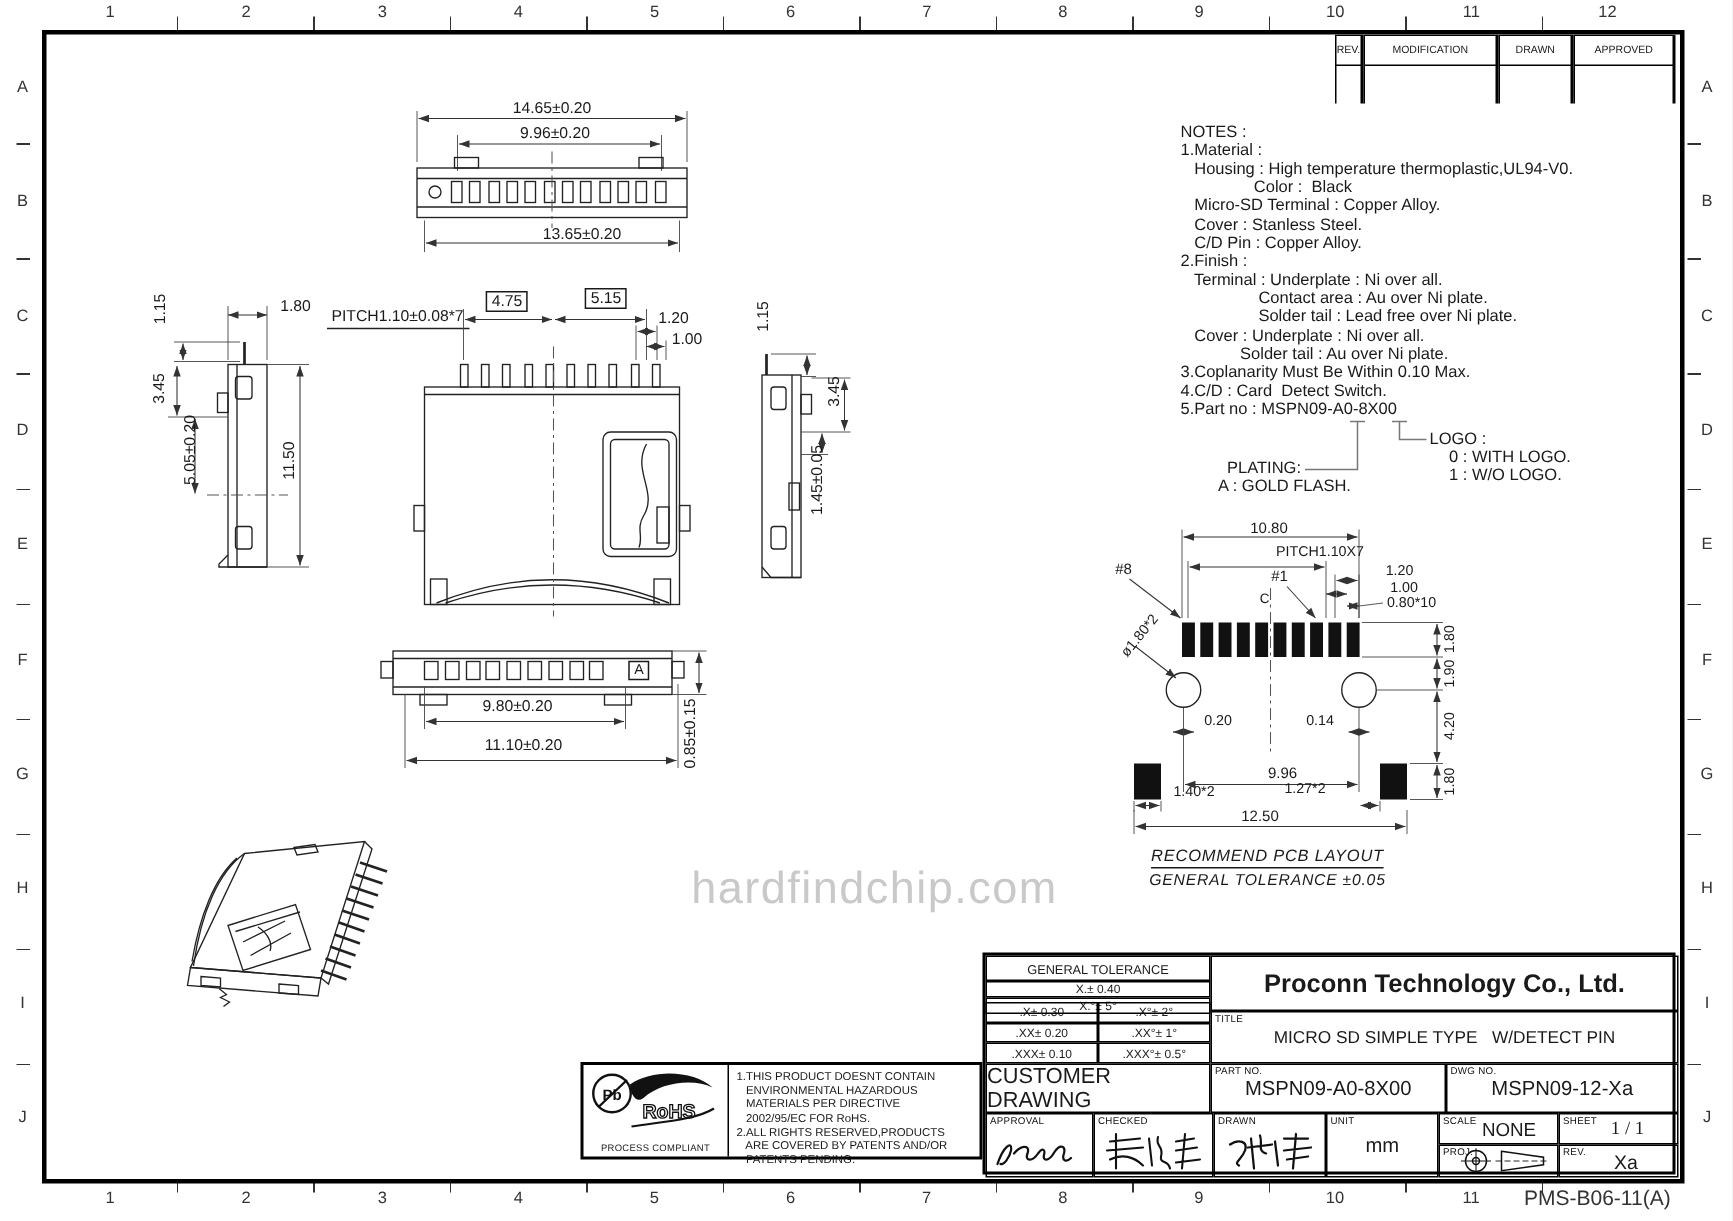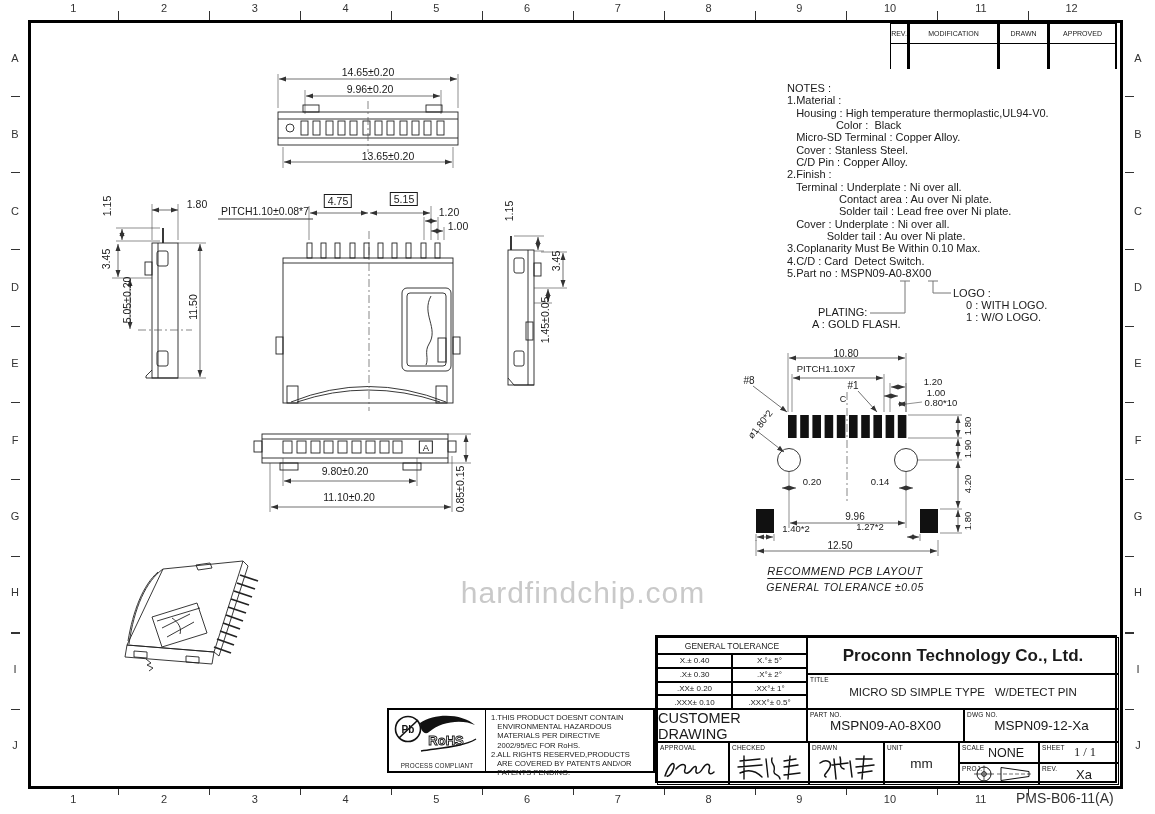--- a/index.html
+++ b/index.html
@@ -364,21 +364,21 @@
   <span class="lblr" style="left:509px;top:211px;">1.15</span>
   <span class="lblr" style="left:556px;top:261px;">3.45</span>
   <span class="lblr" style="left:545px;top:320px;">1.45±0.05</span>
 
   <span class="lblc" style="left:345px;top:471px;">9.80±0.20</span>
   <span class="lblc" style="left:349px;top:497px;">11.10±0.20</span>
   <span class="lblr" style="left:460px;top:489px;">0.85±0.15</span>
   <span class="lblc boxed" style="left:426px;top:447px;font-size:9.5px;">A</span>
 
   <span class="lblc" style="left:846px;top:353px;font-size:10px;">10.80</span>
-  <span class="lblc" style="left:816px;top:368px;font-size:9.5px;padding-left:20px;">PITCH1.10X7</span>
+  <span class="lblc" style="left:870px;top:368px;font-size:9.5px;padding-left:20px;">PITCH1.10X7</span>
   <span class="lblc" style="left:749px;top:380px;font-size:10px;">#8</span>
   <span class="lblc" style="left:853px;top:385px;font-size:10px;">#1</span>
   <span class="lblc" style="left:843px;top:399px;font-size:9px;">C</span>
   <span class="lblc" style="left:933px;top:381px;font-size:9.5px;">1.20</span>
   <span class="lblc" style="left:936px;top:392px;font-size:9.5px;">1.00</span>
   <span class="lblc" style="left:941px;top:402px;font-size:9.5px;">0.80*10</span>
   <span class="lblc" style="left:760px;top:424px;font-size:9.5px;transform:translate(-50%,-50%) rotate(-51deg);">ø1.80*2</span>
   <span class="lblr" style="left:967px;top:426px;font-size:9.5px;">1.80</span>
   <span class="lblr" style="left:967px;top:449px;font-size:9.5px;">1.90</span>
   <span class="lblr" style="left:967px;top:484px;font-size:9.5px;">4.20</span>
@@ -419,21 +419,21 @@
     <div class="ec"></div>
     <div class="ec"></div>
     <div class="ec"></div>
     <div class="ec"></div>
   </div>
 
   <div class="tblock">
 
     <div class="tc tc-center" style="left:0;top:0;width:150px;height:17px;font-size:8.5px;">GENERAL TOLERANCE</div>
     <div style="position:absolute;left:0;top:17px;width:150px;">
-        <div style="display:flex;height:13.75px;">
+        <div style="display:flex;height:13.75px;flex-direction:column;">
         <span style="flex:1;border:1px solid #000;display:flex;align-items:center;justify-content:center;font-size:8px;">X.± 0.40</span>
         <span style="flex:1;border:1px solid #000;display:flex;align-items:center;justify-content:center;font-size:8px;">X.°± 5°</span>
       </div>
         <div style="display:flex;height:13.75px;">
         <span style="flex:1;border:1px solid #000;display:flex;align-items:center;justify-content:center;font-size:8px;">.X± 0.30</span>
         <span style="flex:1;border:1px solid #000;display:flex;align-items:center;justify-content:center;font-size:8px;">.X°± 2°</span>
       </div>
         <div style="display:flex;height:13.75px;">
         <span style="flex:1;border:1px solid #000;display:flex;align-items:center;justify-content:center;font-size:8px;">.XX± 0.20</span>
         <span style="flex:1;border:1px solid #000;display:flex;align-items:center;justify-content:center;font-size:8px;">.XX°± 1°</span>

